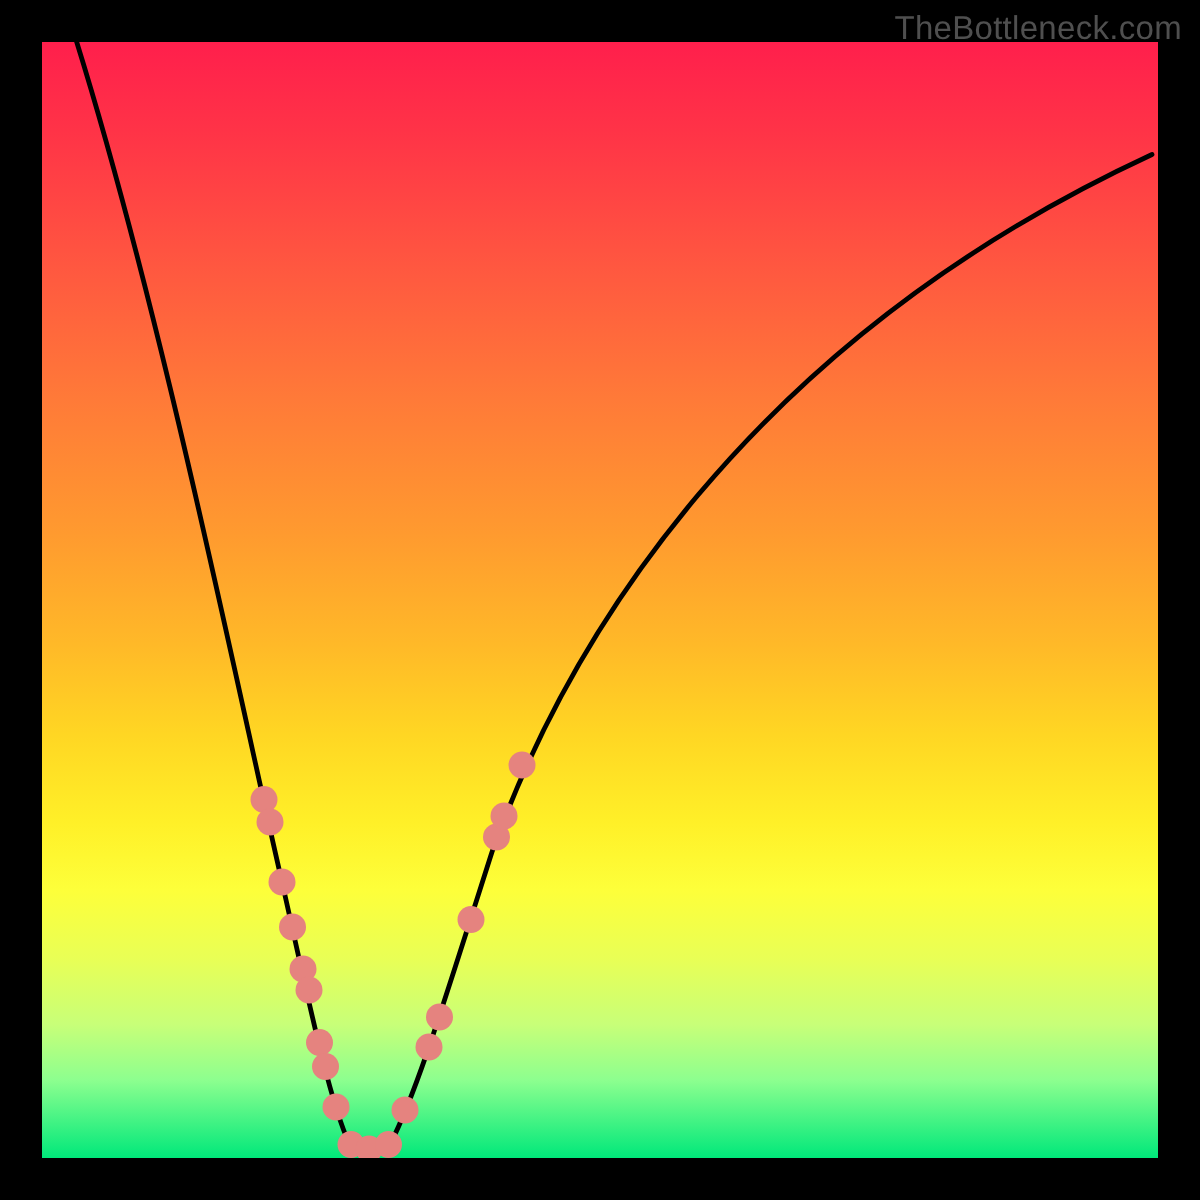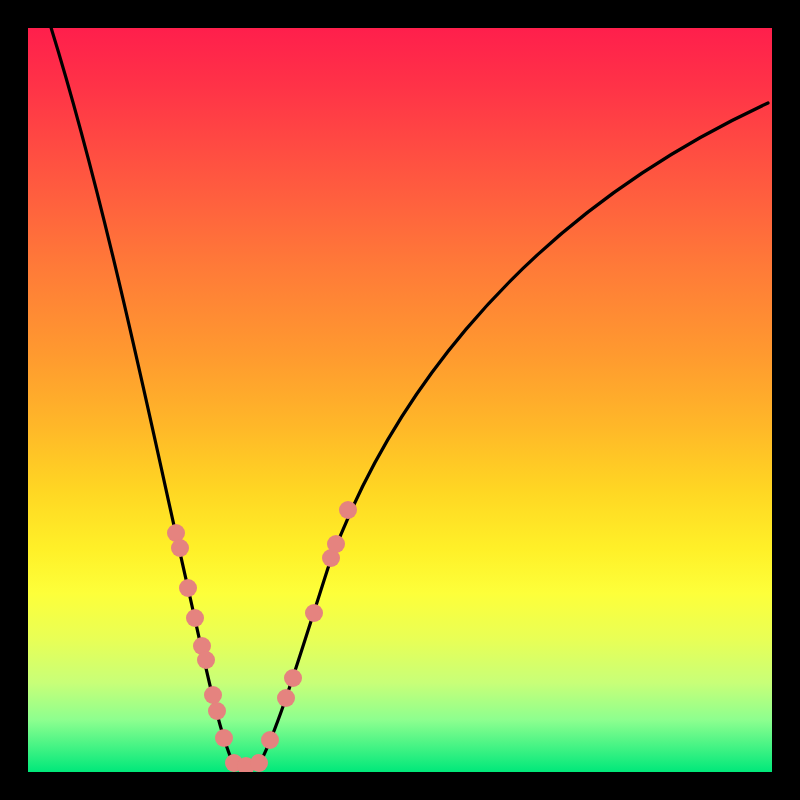--- a/index.html
+++ b/index.html
@@ -54,20 +54,21 @@
     height: 100%;
   }
   .pink-dot {
     fill: #e5837f;
   }
 </style>
 </head>
 <body>
 <div class="frame">
 
+  <div class="watermark">TheBottleneck.com</div>
 
   <div class="plot-area">
     <div class="gradient"></div>
     <svg class="curves" viewBox="0 0 744 744" preserveAspectRatio="none">
 
       <path d="M 20 -10
                C 80 180, 130 430, 160 560
                C 178 640, 191 704, 205 735" fill="none" stroke="#000" stroke-width="3.2" stroke-linecap="round"></path>
 
       <path d="M 205 735

